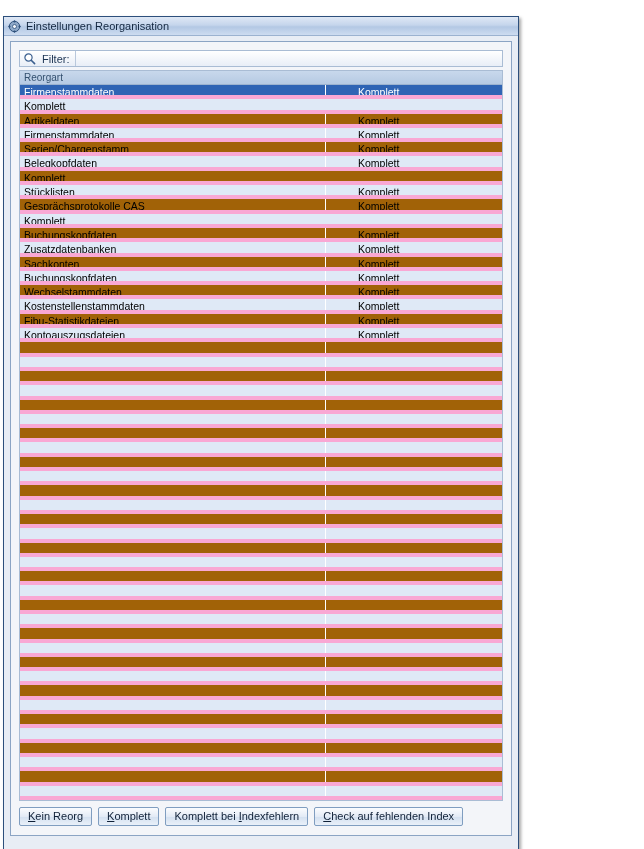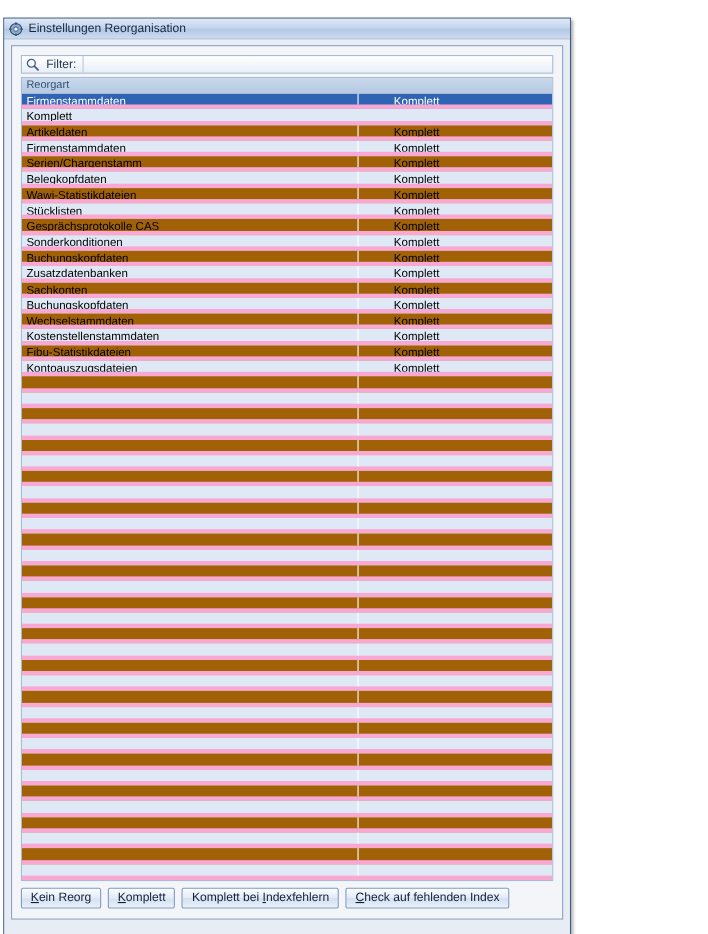--- a/index.html
+++ b/index.html
@@ -282,33 +282,31 @@
             </div>
             <div class="row odd">
               <div class="cell col-1">Serien/Chargenstamm</div>
               <div class="cell col-2">Komplett</div>
             </div>
             <div class="row even">
               <div class="cell col-1">Belegkopfdaten</div>
               <div class="cell col-2">Komplett</div>
             </div>
             <div class="row odd">
-              <div class="cell col-1">Wawi-Statistikdateien</div>
               <div class="cell col-2">Komplett</div>
             </div>
             <div class="row even">
               <div class="cell col-1">Stücklisten</div>
               <div class="cell col-2">Komplett</div>
             </div>
             <div class="row odd">
               <div class="cell col-1">Gesprächsprotokolle CAS</div>
               <div class="cell col-2">Komplett</div>
             </div>
             <div class="row even">
-              <div class="cell col-1">Sonderkonditionen</div>
               <div class="cell col-2">Komplett</div>
             </div>
             <div class="row odd">
               <div class="cell col-1">Buchungskopfdaten</div>
               <div class="cell col-2">Komplett</div>
             </div>
             <div class="row even">
               <div class="cell col-1">Zusatzdatenbanken</div>
               <div class="cell col-2">Komplett</div>
             </div>

